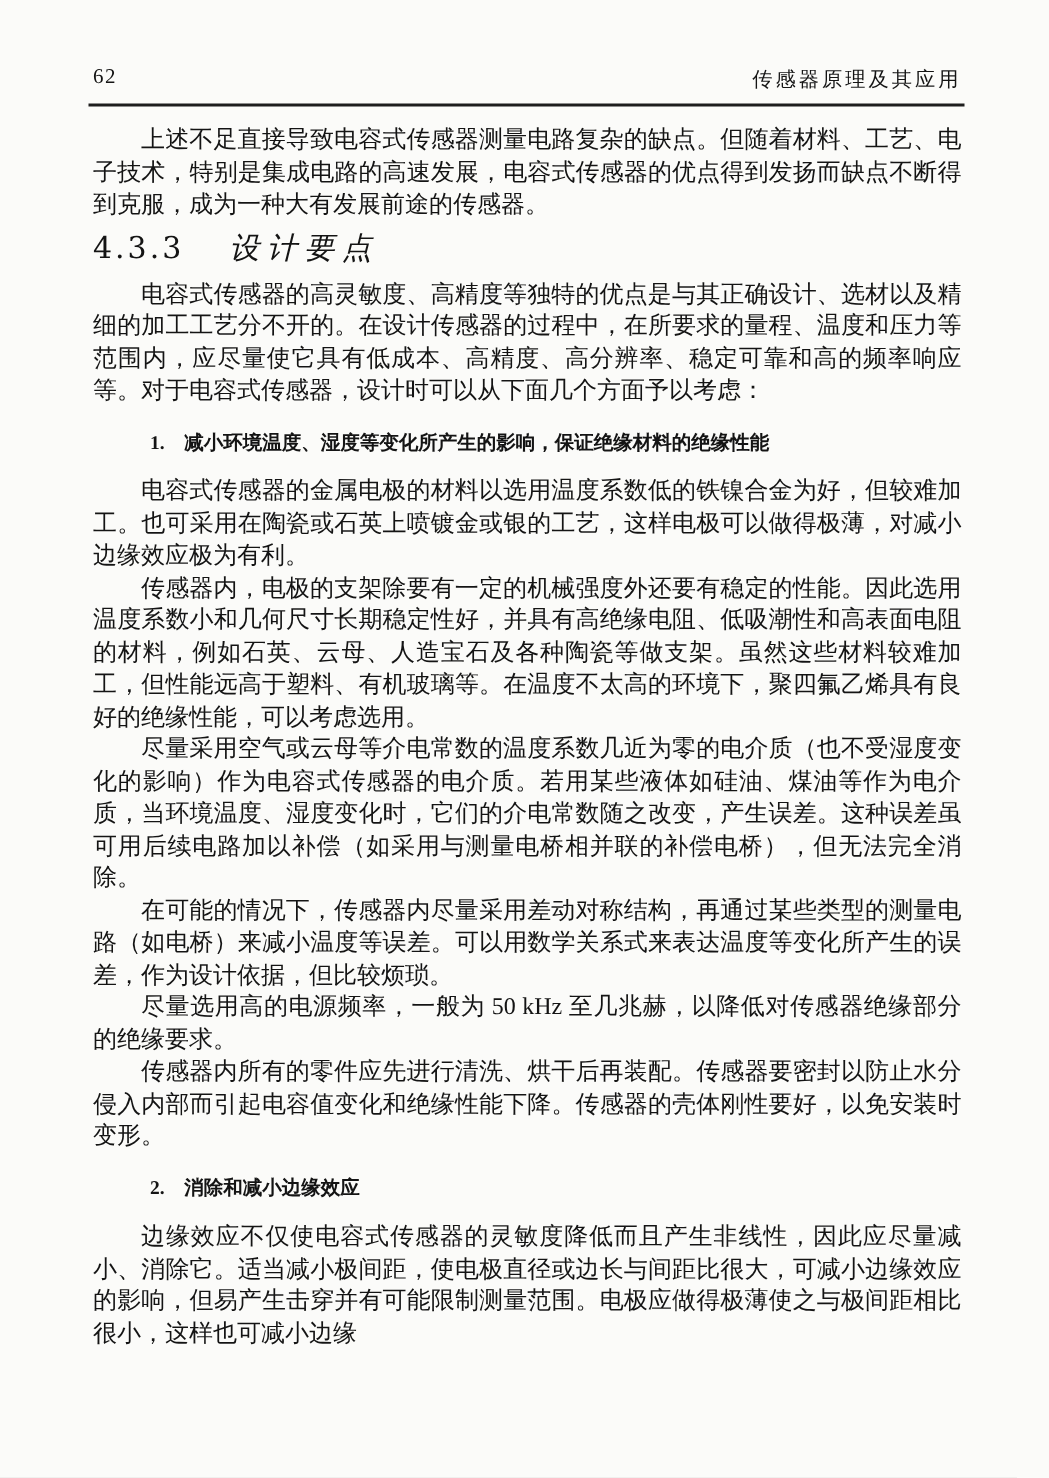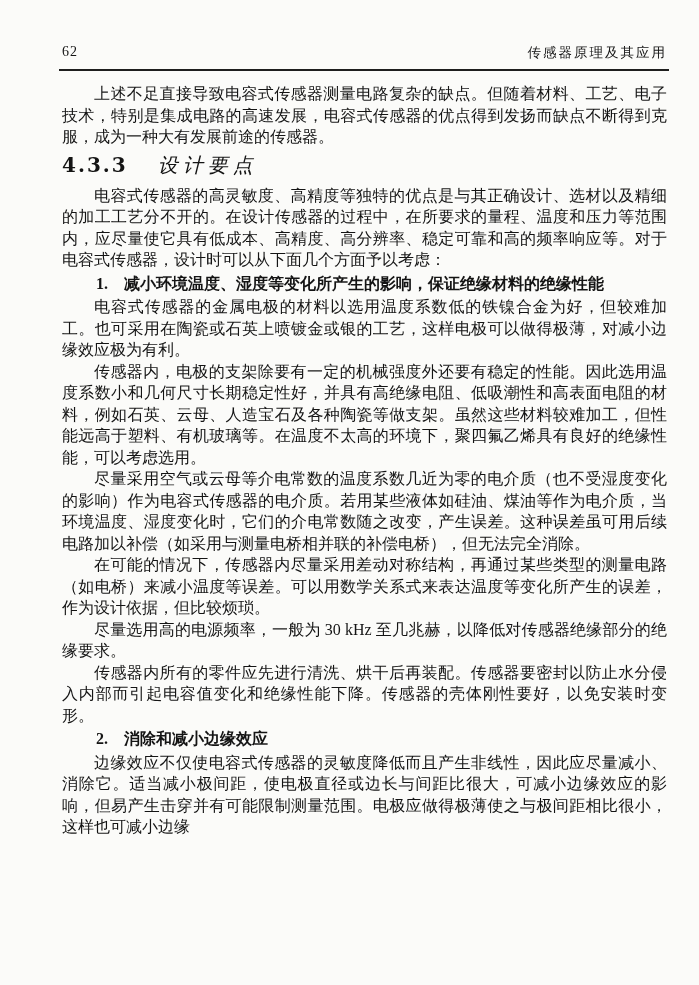--- a/index.html
+++ b/index.html
@@ -9,21 +9,21 @@
   }
   .page {
     position: relative;
     width: 699px;
     height: 985px;
     margin: 0 auto;
     background: #fbfbf9;
     color: #141414;
     font-family: "Liberation Serif", "DejaVu Serif", serif;
     box-sizing: border-box;
-    padding: 44px 32px 0 62px;
+    padding: 44px 58px 0 62px;
     overflow: hidden;
   }
   .page-header {
     position: relative;
     height: 17px;
   }
   .page-num {
     position: absolute;
     left: 0;
     top: 0;
@@ -60,28 +60,27 @@
     line-height: 27px;
     font-weight: normal;
     font-style: italic;
     letter-spacing: 1px;
   }
   .sec-num {
     font-style: normal;
     font-family: "DejaVu Serif", serif;
     letter-spacing: 2px;
     margin-right: 24px;
-    font-weight: bold;
   }
   .sec-title {
     letter-spacing: 5px;
   }
   h3.sub-heading {
-    margin: 2px;
-    font-size: 16px;
+    margin: 12px;
+    font-size: 13px;
     line-height: 21.5px;
     font-weight: bold;
     text-indent: 2em;
   }
 </style>
 </head>
 <body>
 
 <div class="page">
 
@@ -102,21 +101,21 @@
     </h2>
 
     <p class="para">电容式传感器的高灵敏度、高精度等独特的优点是与其正确设计、选材以及精细的加工工艺分不开的。在设计传感器的过程中，在所要求的量程、温度和压力等范围内，应尽量使它具有低成本、高精度、高分辨率、稳定可靠和高的频率响应等。对于电容式传感器，设计时可以从下面几个方面予以考虑：</p>
 
     <h3 class="sub-heading">1.　减小环境温度、湿度等变化所产生的影响，保证绝缘材料的绝缘性能</h3>
 
     <p class="para">电容式传感器的金属电极的材料以选用温度系数低的铁镍合金为好，但较难加工。也可采用在陶瓷或石英上喷镀金或银的工艺，这样电极可以做得极薄，对减小边缘效应极为有利。</p>
     <p class="para">传感器内，电极的支架除要有一定的机械强度外还要有稳定的性能。因此选用温度系数小和几何尺寸长期稳定性好，并具有高绝缘电阻、低吸潮性和高表面电阻的材料，例如石英、云母、人造宝石及各种陶瓷等做支架。虽然这些材料较难加工，但性能远高于塑料、有机玻璃等。在温度不太高的环境下，聚四氟乙烯具有良好的绝缘性能，可以考虑选用。</p>
     <p class="para">尽量采用空气或云母等介电常数的温度系数几近为零的电介质（也不受湿度变化的影响）作为电容式传感器的电介质。若用某些液体如硅油、煤油等作为电介质，当环境温度、湿度变化时，它们的介电常数随之改变，产生误差。这种误差虽可用后续电路加以补偿（如采用与测量电桥相并联的补偿电桥），但无法完全消除。</p>
     <p class="para">在可能的情况下，传感器内尽量采用差动对称结构，再通过某些类型的测量电路（如电桥）来减小温度等误差。可以用数学关系式来表达温度等变化所产生的误差，作为设计依据，但比较烦琐。</p>
-    <p class="para">尽量选用高的电源频率，一般为 30 kHz 至几兆赫，以降低对传感器绝缘部分的绝缘要求。</p>
+    <p class="para">尽量选用高的电源频率，一般为 50 kHz 至几兆赫，以降低对传感器绝缘部分的绝缘要求。</p>
     <p class="para">传感器内所有的零件应先进行清洗、烘干后再装配。传感器要密封以防止水分侵入内部而引起电容值变化和绝缘性能下降。传感器的壳体刚性要好，以免安装时变形。</p>
 
     <h3 class="sub-heading">2.　消除和减小边缘效应</h3>
 
     <p class="para">边缘效应不仅使电容式传感器的灵敏度降低而且产生非线性，因此应尽量减小、消除它。适当减小极间距，使电极直径或边长与间距比很大，可减小边缘效应的影响，但易产生击穿并有可能限制测量范围。电极应做得极薄使之与极间距相比很小，这样也可减小边缘</p>
 
   </main>
 
 </div>
 

